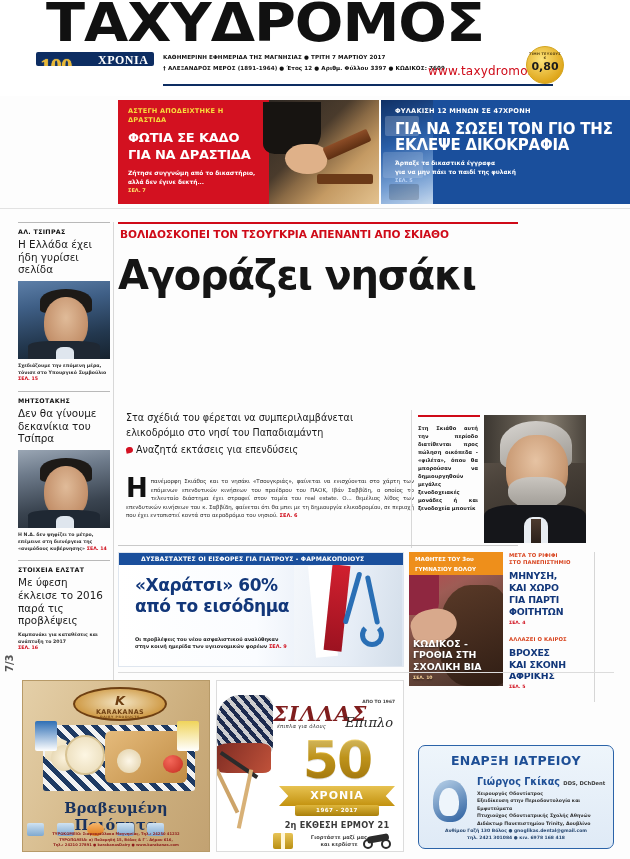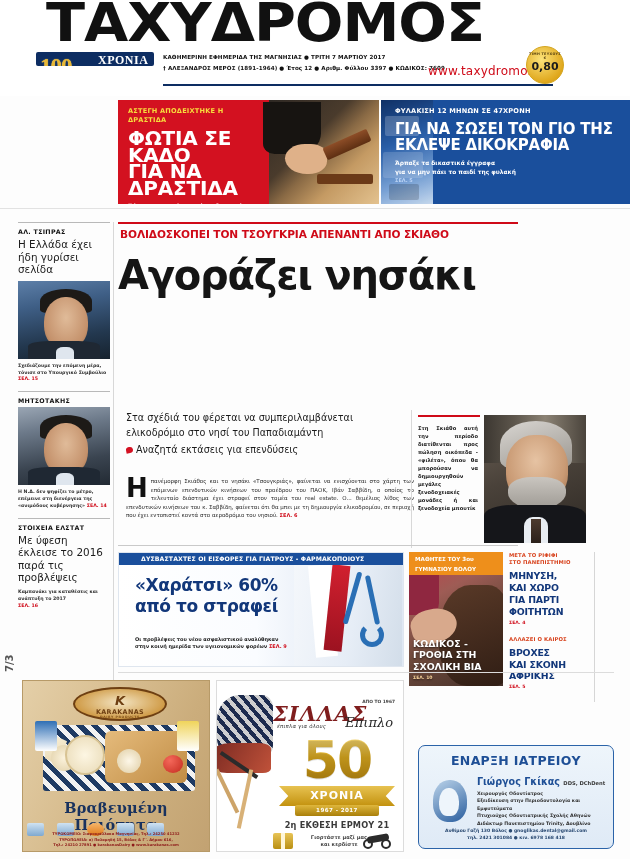--- a/index.html
+++ b/index.html
@@ -66,21 +66,21 @@
   .teaser-red { left:118px; width:261px; background:#d31120; }
   .teaser-blue { left:381px; width:249px; background:#1a4f9c; }
   .teaser-txt { position:absolute; left:0; top:0; width:58%; height:100%; padding:7px 6px 0 10px; }
   .teaser-blue .teaser-txt { width:100%; padding-left:14px; }
   .kicker {
     font-size:6.6px; font-weight:900; color:#fff; letter-spacing:0.2px;
     line-height:9px; margin-bottom:5px;
   }
   .teaser-red .kicker { color:#f7dc3c; }
   .teaser-head {
-    font-size:20px; font-weight:900; color:#fff; line-height:16.5px;
+    font-size:13px; font-weight:900; color:#fff; line-height:16.5px;
     letter-spacing:-0.2px;
   }
   .teaser-blue .teaser-head { font-size:15px; line-height:16px; }
   .teaser-sub {
     margin-top:6px; font-size:5.9px; font-weight:700; color:#fff; line-height:8.6px;
   }
   .teaser-sub .pg { color:#ffe06a; font-size:5px; }
   .teaser-blue .teaser-sub .pg { color:#bcd4f5; }
   .teaser-photo { position:absolute; right:0; top:0; height:100%; }
   .photo-gavel {
@@ -633,20 +633,21 @@
       </div>
       <div class="side-cap">
         <span>Σχεδιάζουμε την επόμενη μέρα, τόνισε στο Υπουργικό Συμβούλιο</span>
         <span class="pg">ΣΕΛ. 15</span>
       </div>
     </div>
 
     <div class="side-block">
       <div class="side-rule"></div>
       <div class="side-kicker">ΜΗΤΣΟΤΑΚΗΣ</div>
+      <div class="side-head">Δεν θα γίνουμε δεκανίκια του Τσίπρα</div>
       <div class="side-photo">
         <div class="face-mitsotakis">
           <div class="face-hair"></div>
             <div class="face-skin"></div>
           <div class="face-suit"></div>
             <div class="face-shirt"></div>
         </div>
       </div>
       <div class="side-cap">
         <span>Η Ν.Δ. δεν ψηφίζει το μέτρο, επέμεινε στη διενέργεια της «ανιμόδους κυβέρνησης»</span>
@@ -707,21 +708,21 @@
       <div class="coat"></div>
         <div class="shirtl"></div>
         <div class="tie"></div>
       <div class="stetho-a"></div>
         <div class="stetho-b"></div>
         <div class="stetho-c"></div>
     </div>
     <div class="pharm-kicker">ΔΥΣΒΑΣΤΑΧΤΕΣ ΟΙ ΕΙΣΦΟΡΕΣ ΓΙΑ ΓΙΑΤΡΟΥΣ - ΦΑΡΜΑΚΟΠΟΙΟΥΣ</div>
     <div class="pharm-head">
       <div>«Χαράτσι» 60%</div>
-      <div>από το στραφεί</div>
+      <div>από το εισόδημα</div>
     </div>
     <div class="pharm-sub">
       <div>Οι προβλέψεις του νέου ασφαλιστικού αναλύθηκαν</div>
       <div>
         <span>στην κοινή ημερίδα των υγειονομικών φορέων</span>
         <span class="pg">ΣΕΛ. 9</span>
       </div>
     </div>
   </div>
 

